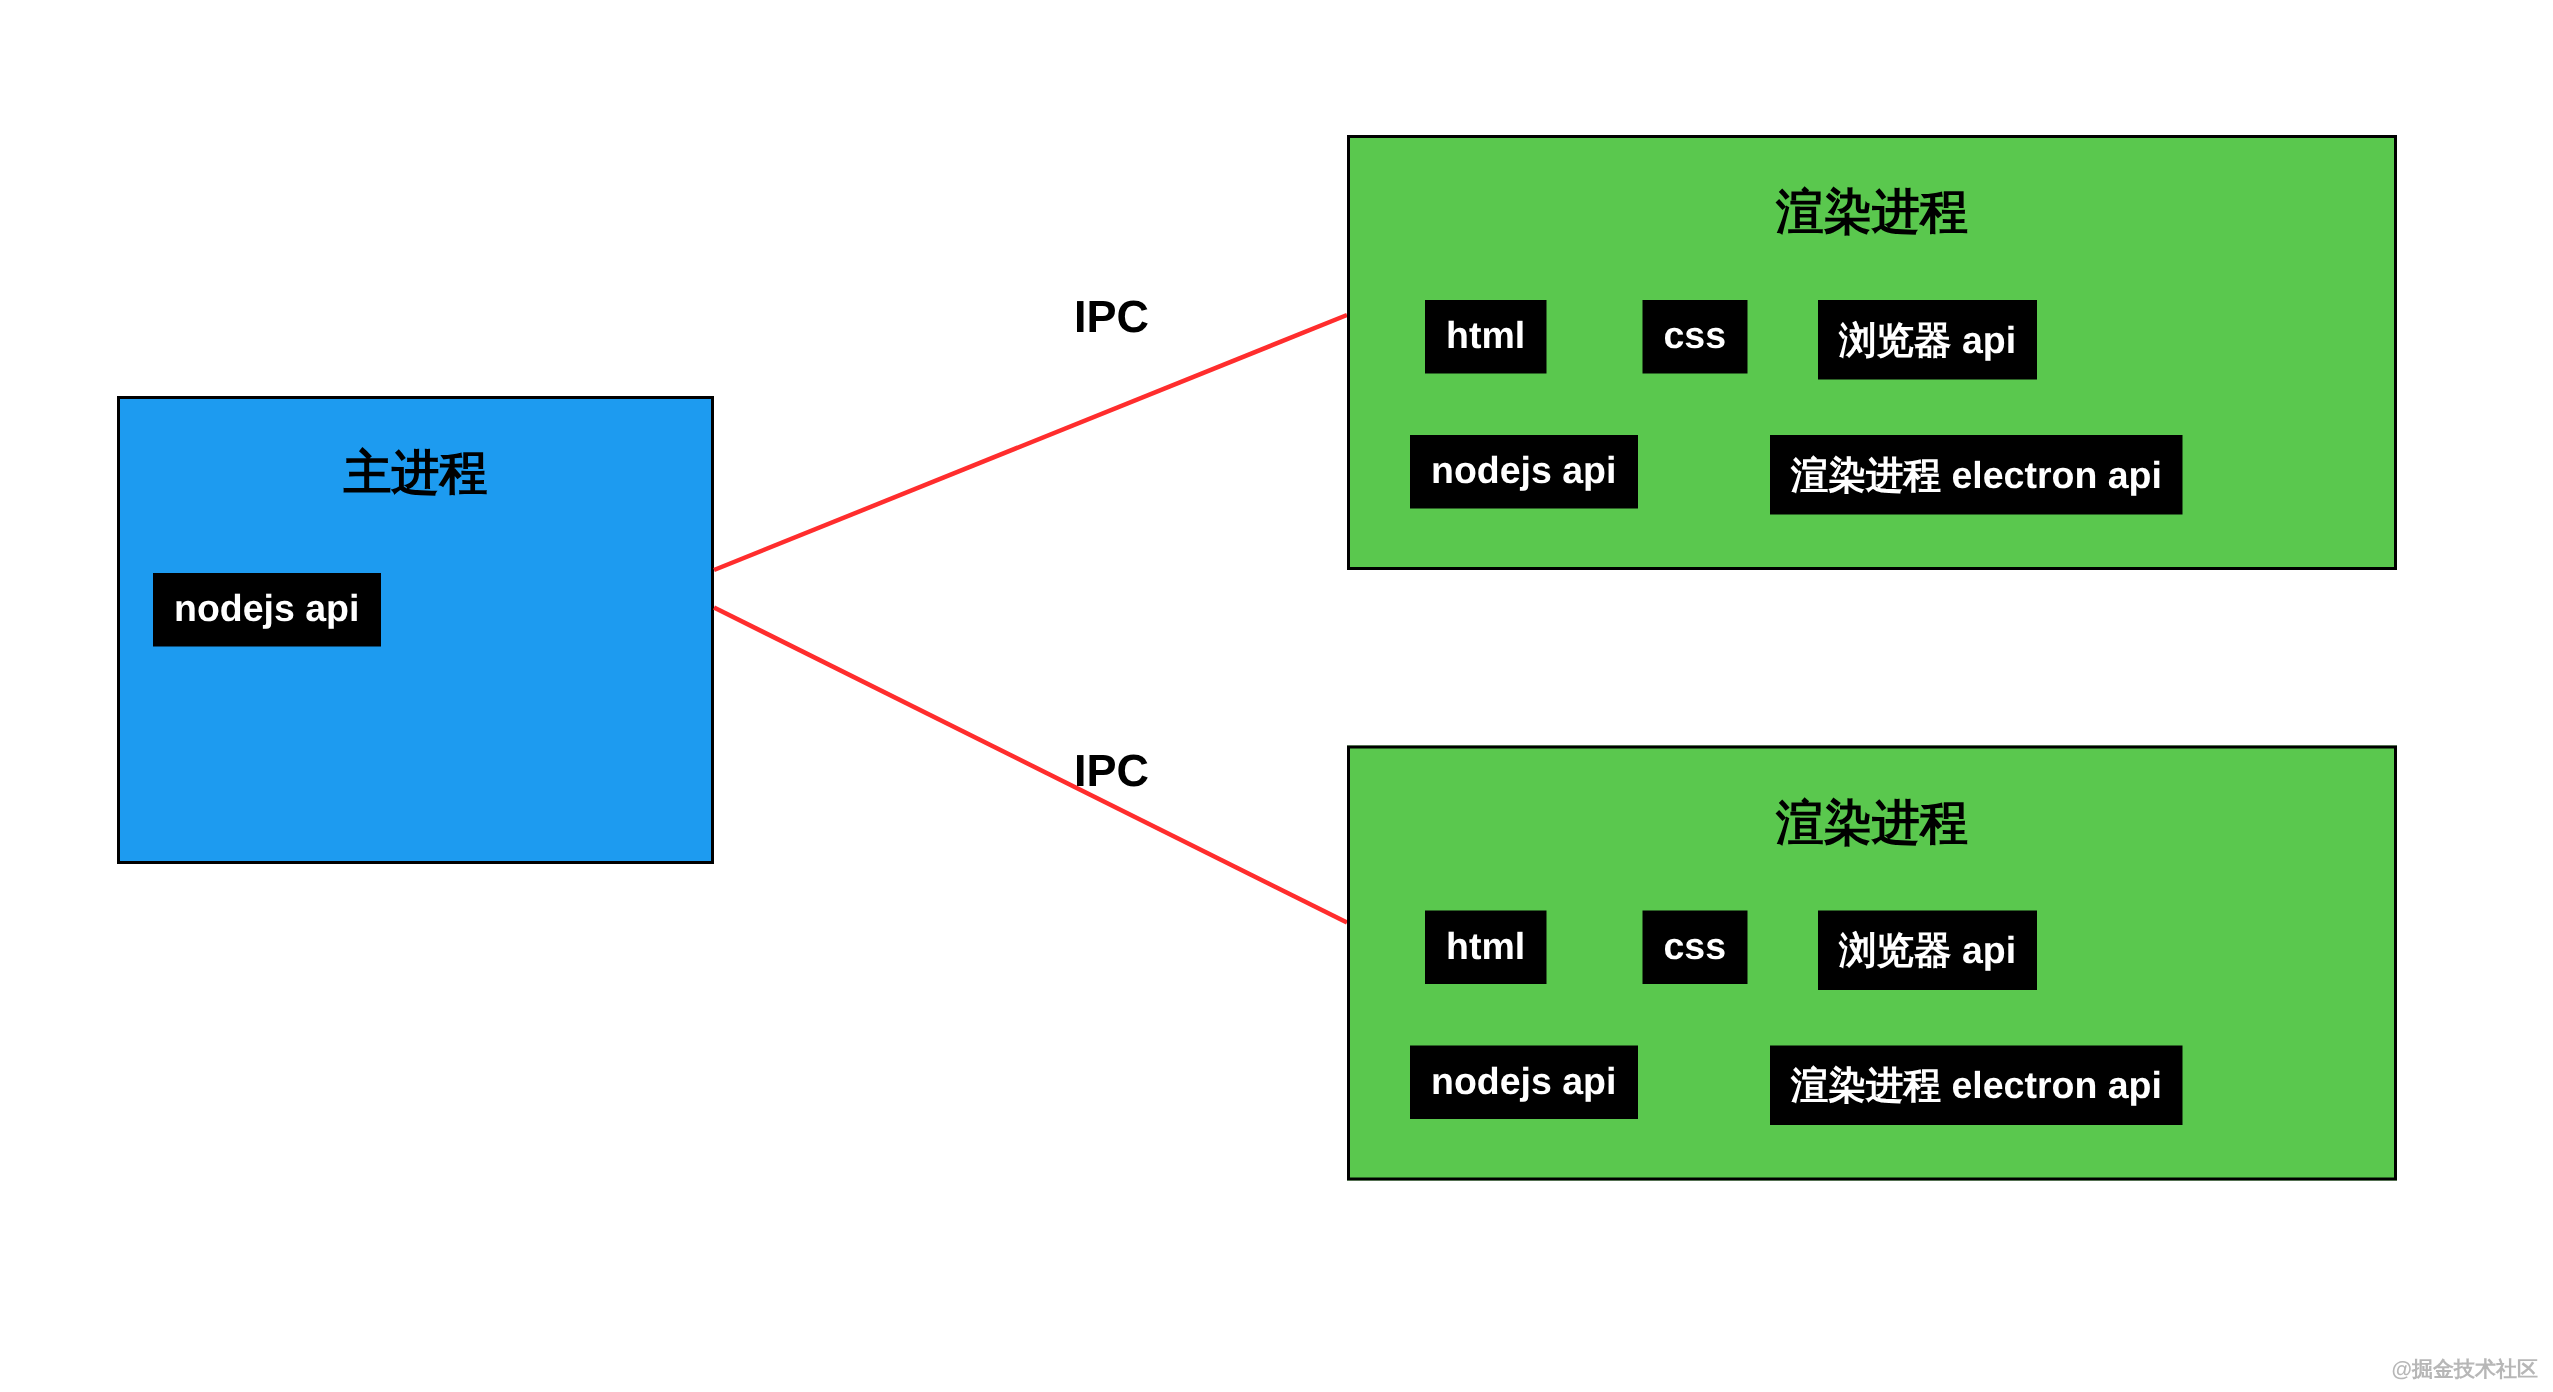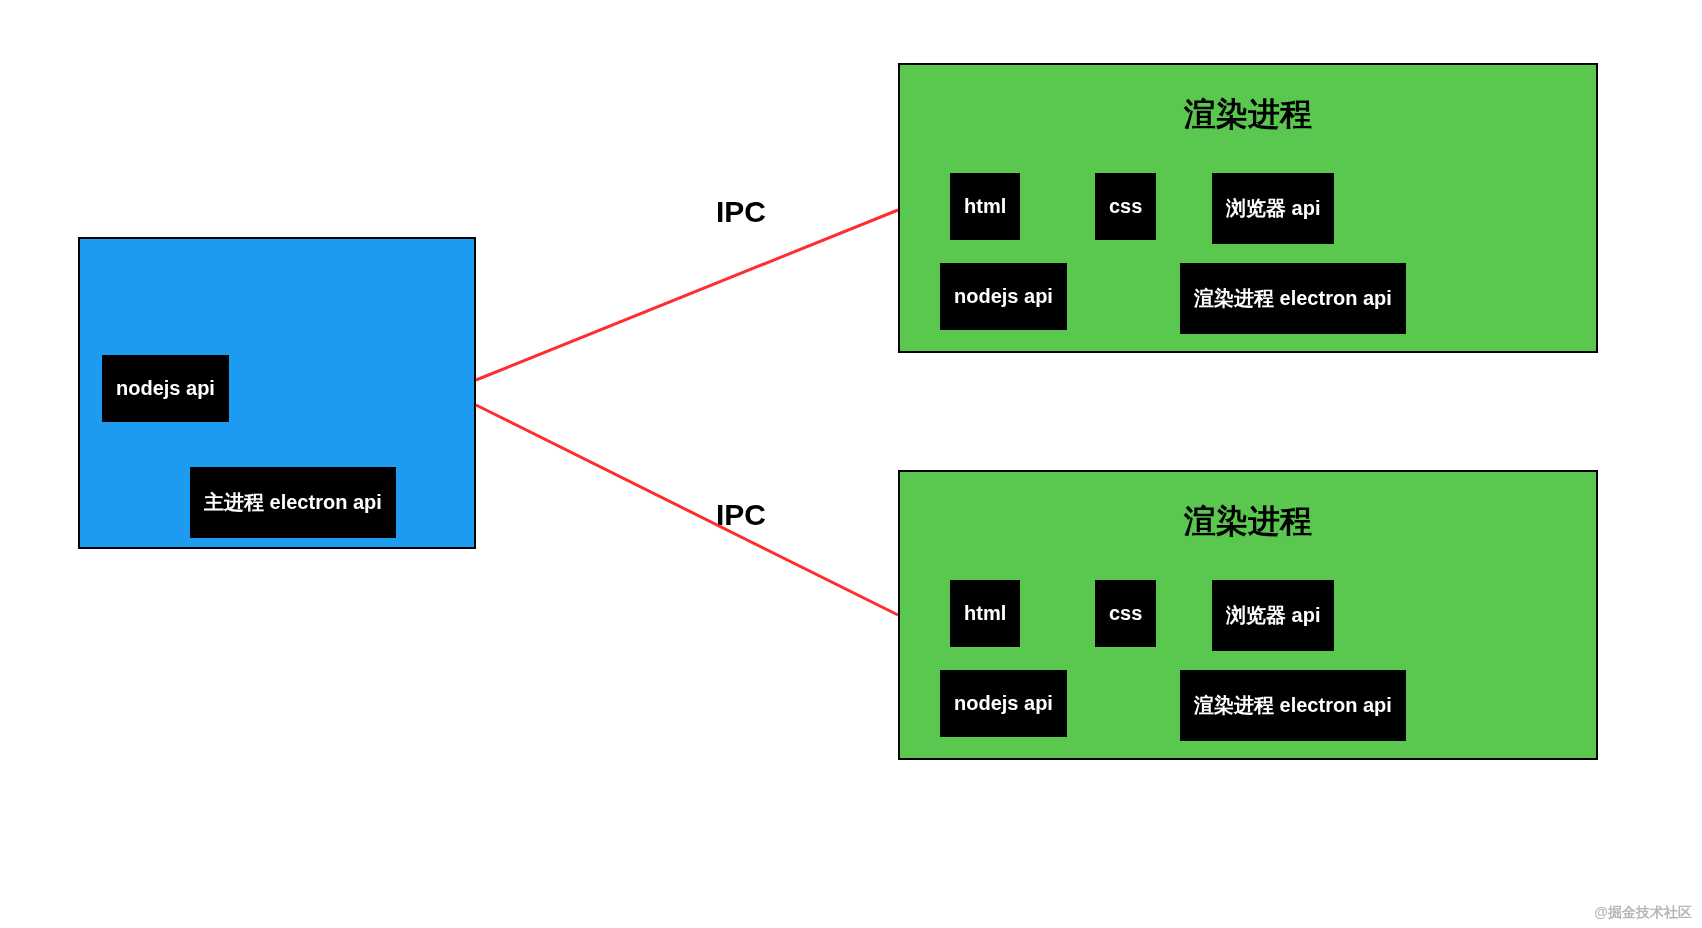--- a/index.html
+++ b/index.html
@@ -7,20 +7,21 @@
     width: 1702px;
     height: 928px;
     background: #ffffff;
     font-family: -apple-system, "Helvetica Neue", Arial, sans-serif;
     position: relative;
     overflow: hidden;
   }
   .box {
     position: absolute;
     border: 2px solid #000;
+    margin-top: 27px;
   }
   .main-process {
     left: 78px;
     top: 237px;
     width: 398px;
     height: 312px;
     background: #1d9bf0;
   }
   .render-process {
     width: 700px;
@@ -34,23 +35,23 @@
     text-align: center;
     font-size: 32px;
     font-weight: 700;
     color: #000;
     padding-top: 28px;
   }
   .tag {
     position: absolute;
     background: #000;
     color: #fff;
-    font-size: 20px;
+    font-size: 25px;
     font-weight: 600;
-    padding: 22px 14px;
+    padding: 10px 14px;
     white-space: nowrap;
   }
   .t-nodejs-main { left: 22px; top: 116px; }
   .t-electron-main { left: 110px; top: 228px; }
 
   .t-html { left: 50px; top: 108px; }
   .t-css { left: 195px; top: 108px; }
   .t-browser { left: 312px; top: 108px; }
   .t-nodejs-render { left: 40px; top: 198px; }
   .t-electron-render { left: 280px; top: 198px; }
@@ -81,22 +82,22 @@
     font-size: 14px;
     color: #888;
     opacity: 0.6;
     font-weight: bold;
   }
 </style>
 </head>
 <body>
 
 <div class="box main-process">
+  <div class="title-txt">主进程</div>
   <div class="tag t-nodejs-main">nodejs  api</div>
-  <div class="tag t-electron-main">主进程 electron api</div>
 </div>
 
 <div class="ipc-label ipc1">IPC</div>
 <div class="ipc-label ipc2">IPC</div>
 
 <svg class="connector" width="1702" height="928" style="left:0;top:0;">
   <line class="line" x1="476" y1="380" x2="898" y2="210"></line>
   <line class="line" x1="476" y1="405" x2="898" y2="615"></line>
 </svg>
 

